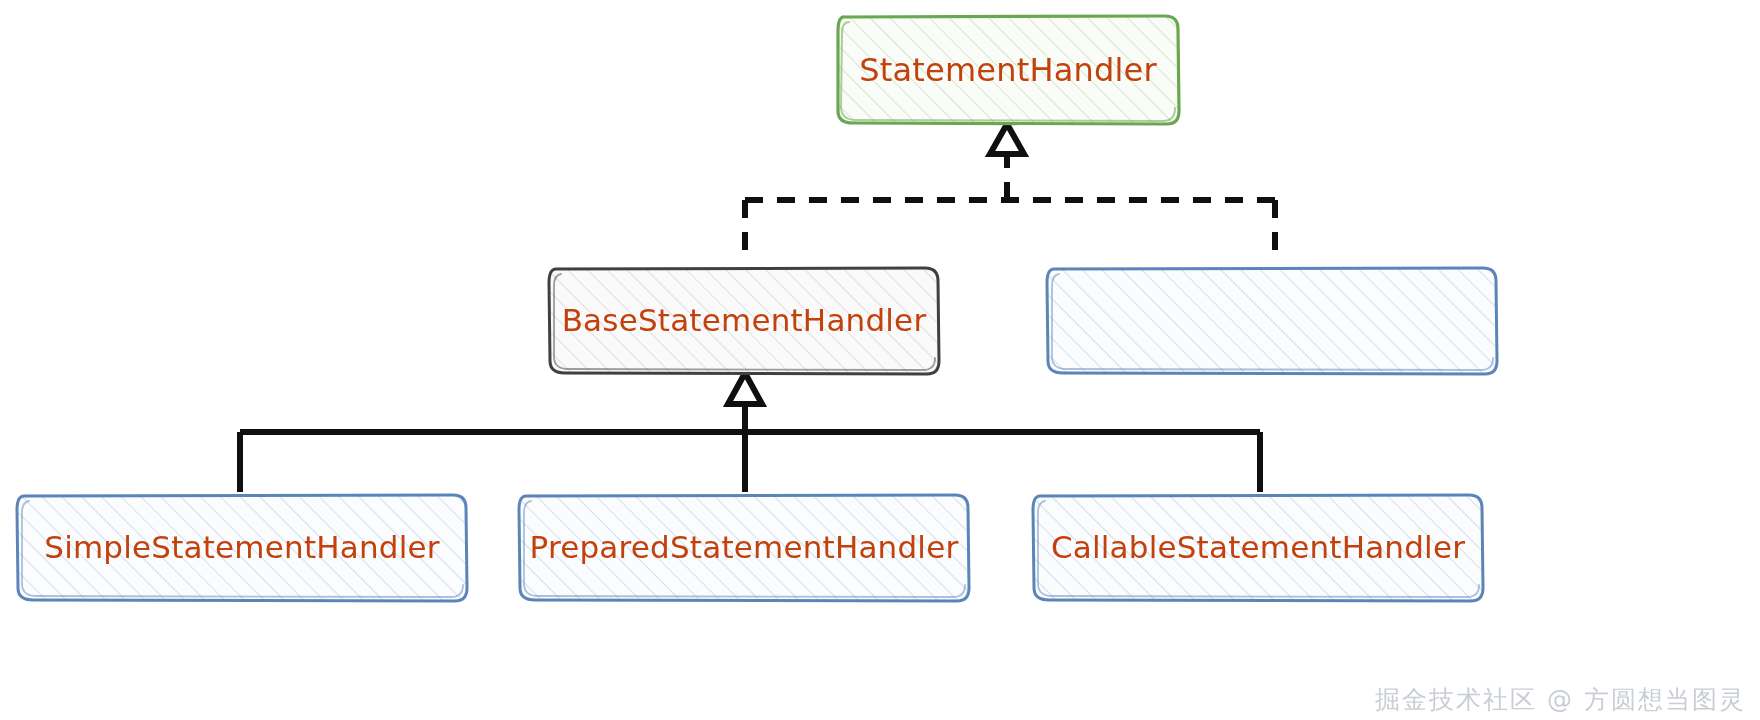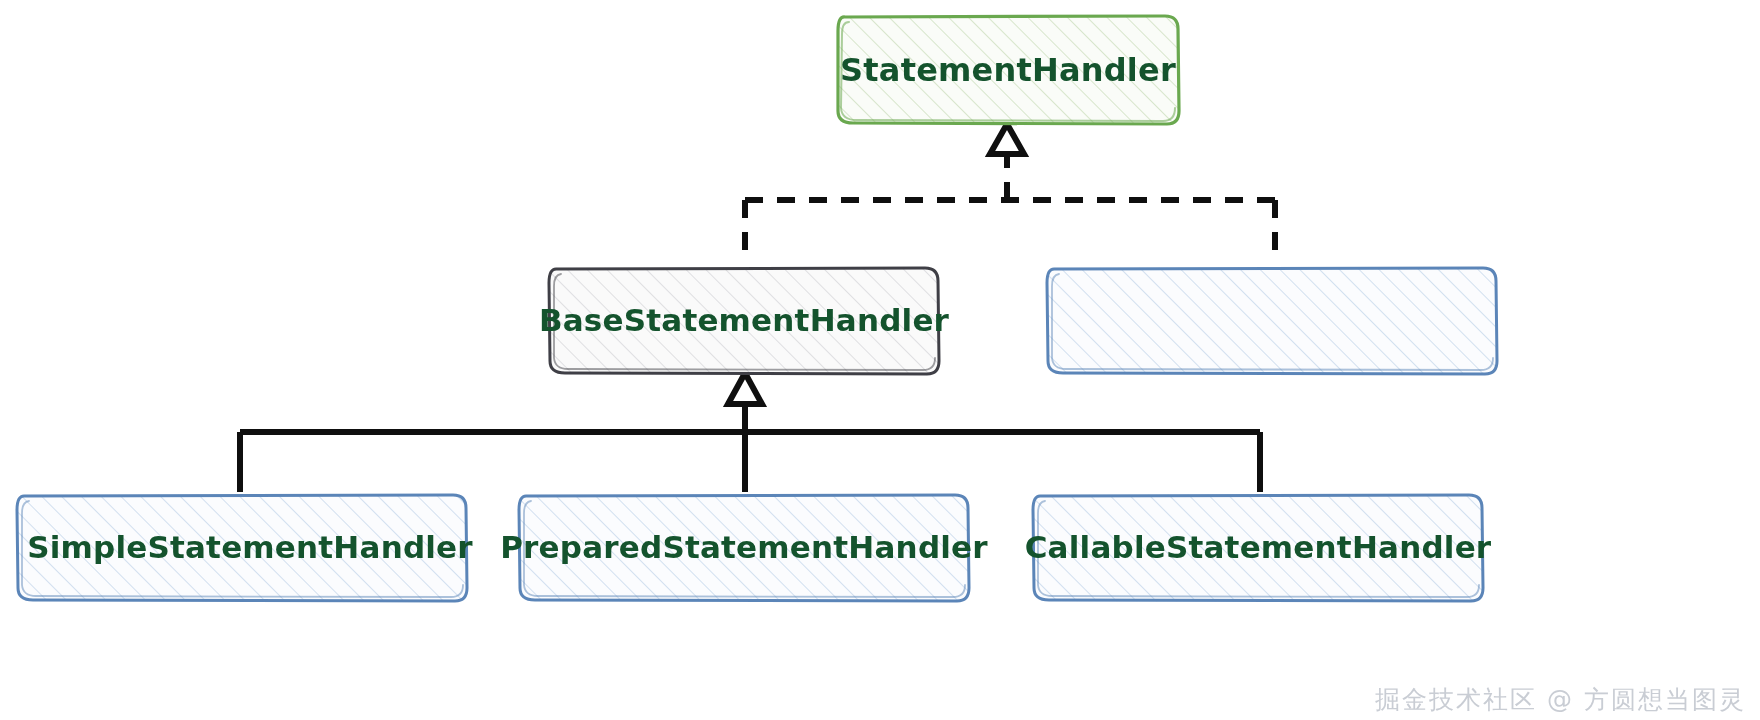--- a/index.html
+++ b/index.html
@@ -31,22 +31,22 @@
   }
 
   
   .node-label {
     position: absolute;
     display: flex;
     align-items: center;
     justify-content: center;
     text-align: center;
     font-family: "DejaVu Sans", "Liberation Sans", sans-serif;
-    font-weight: bold;
-    color: #14532d;
+    font-weight: normal;
+    color: #c2410c;
     letter-spacing: 0.2px;
     pointer-events: none;
     white-space: nowrap;
   }
 
   .watermark {
     position: absolute;
     right: 14px;
     bottom: 4px;
     font-family: "DejaVu Sans", "Liberation Sans", sans-serif;
@@ -169,21 +169,21 @@
       <path d="M 1045 501 Q 1038 502 1038 513 L 1038 585 Q 1039 596 1052 596
                L 1467 597 Q 1479 597 1479 585" fill="none" stroke="#5b85b8" stroke-width="1.8" opacity="0.5" stroke-linecap="round"></path>
     </g>
   </svg>
 
   <div class="node-label" style="left:836px; top:14px; width:344px; height:112px; font-size:32px;">StatementHandler</div>
 
   <div class="node-label" style="left:548px; top:265px; width:392px; height:110px; font-size:31px;">BaseStatementHandler</div>
 
 
-  <div class="node-label" style="left:16px; top:492px; width:452px; height:110px; font-size:31px;padding-left:8px;">SimpleStatementHandler</div>
+  <div class="node-label" style="left:16px; top:492px; width:452px; height:110px; font-size:31px;">SimpleStatementHandler</div>
 
   <div class="node-label" style="left:518px; top:492px; width:452px; height:110px; font-size:31px;">PreparedStatementHandler</div>
 
   <div class="node-label" style="left:1032px; top:492px; width:452px; height:110px; font-size:31px;">CallableStatementHandler</div>
 
   <div class="watermark">掘金技术社区 @ 方圆想当图灵</div>
 
 </div>
 
 </body></html>

